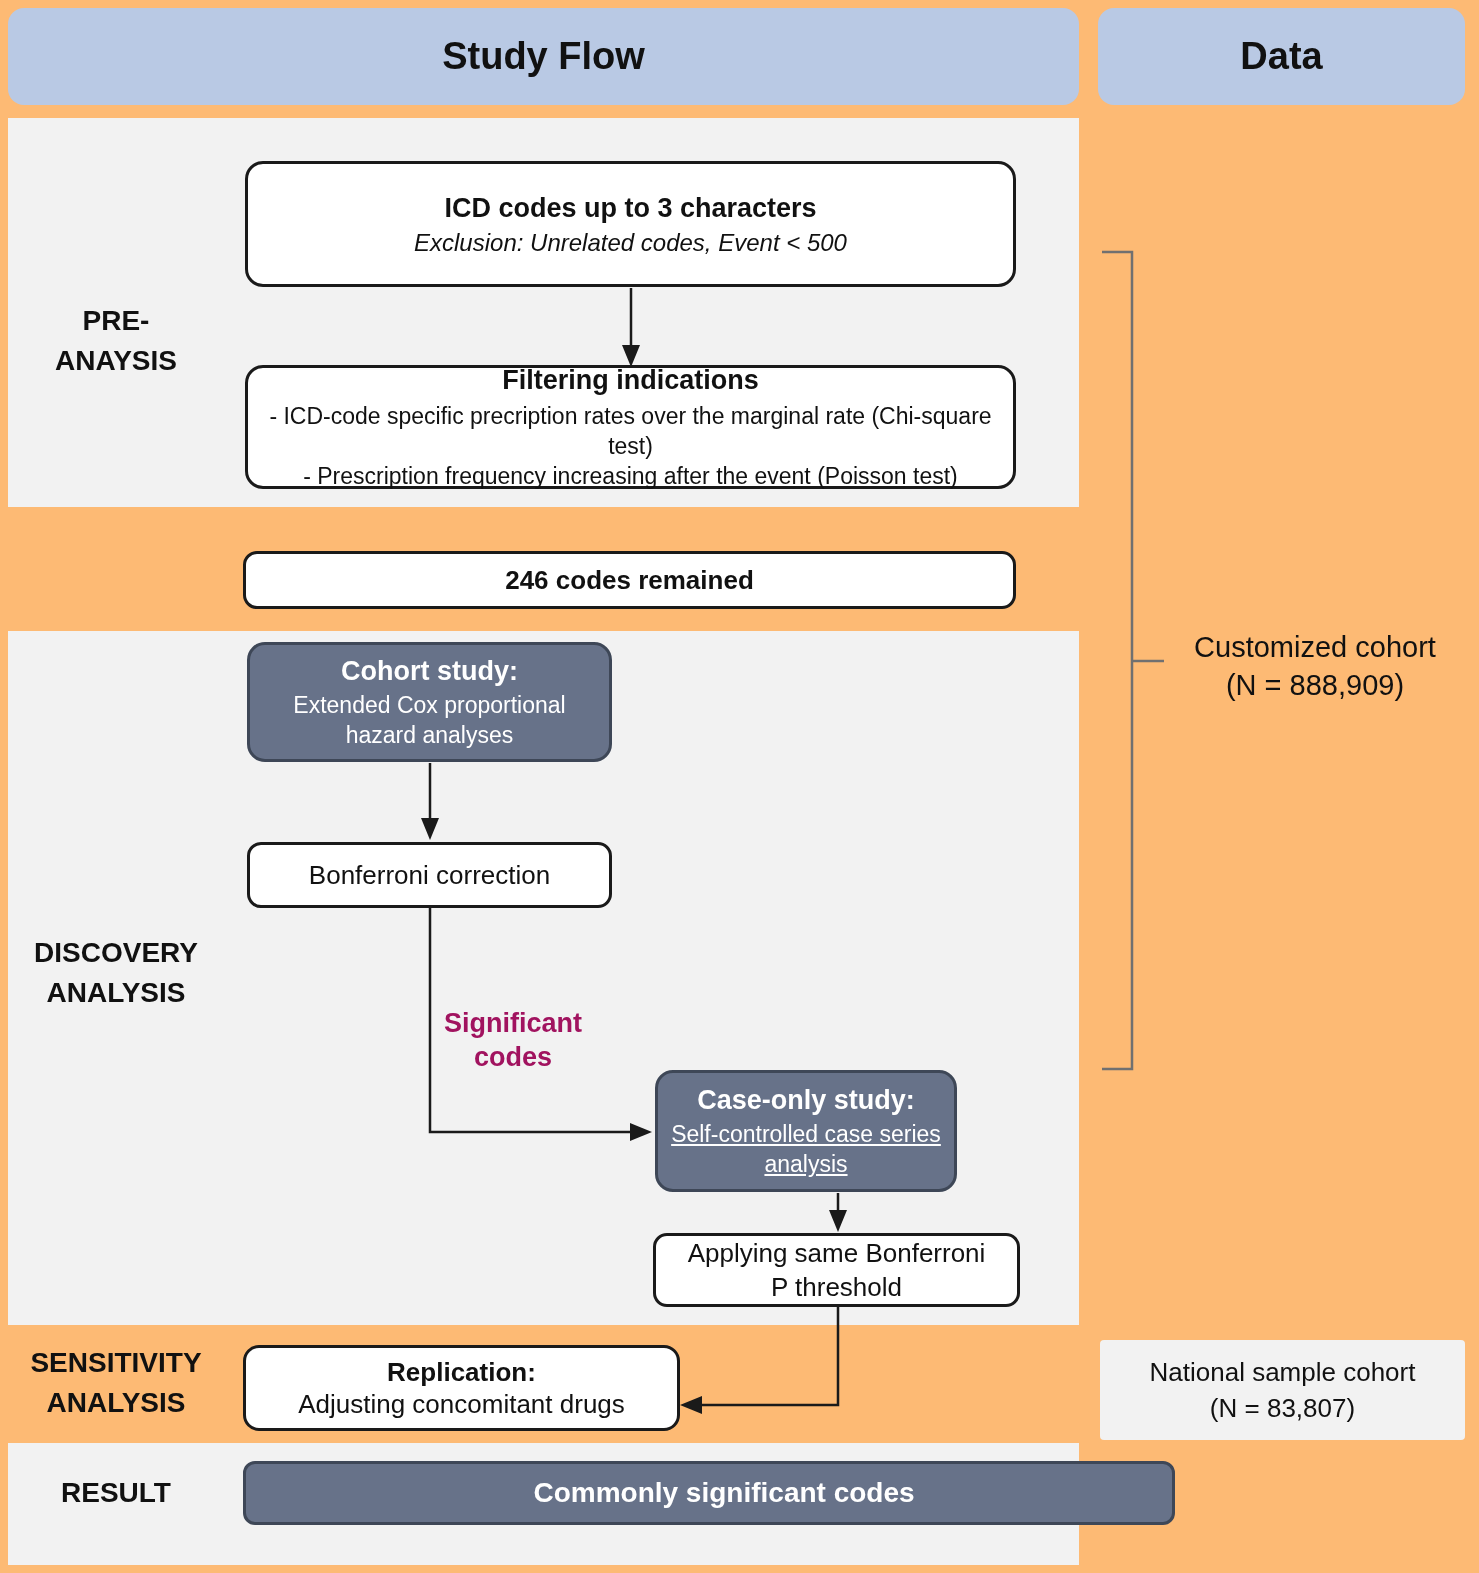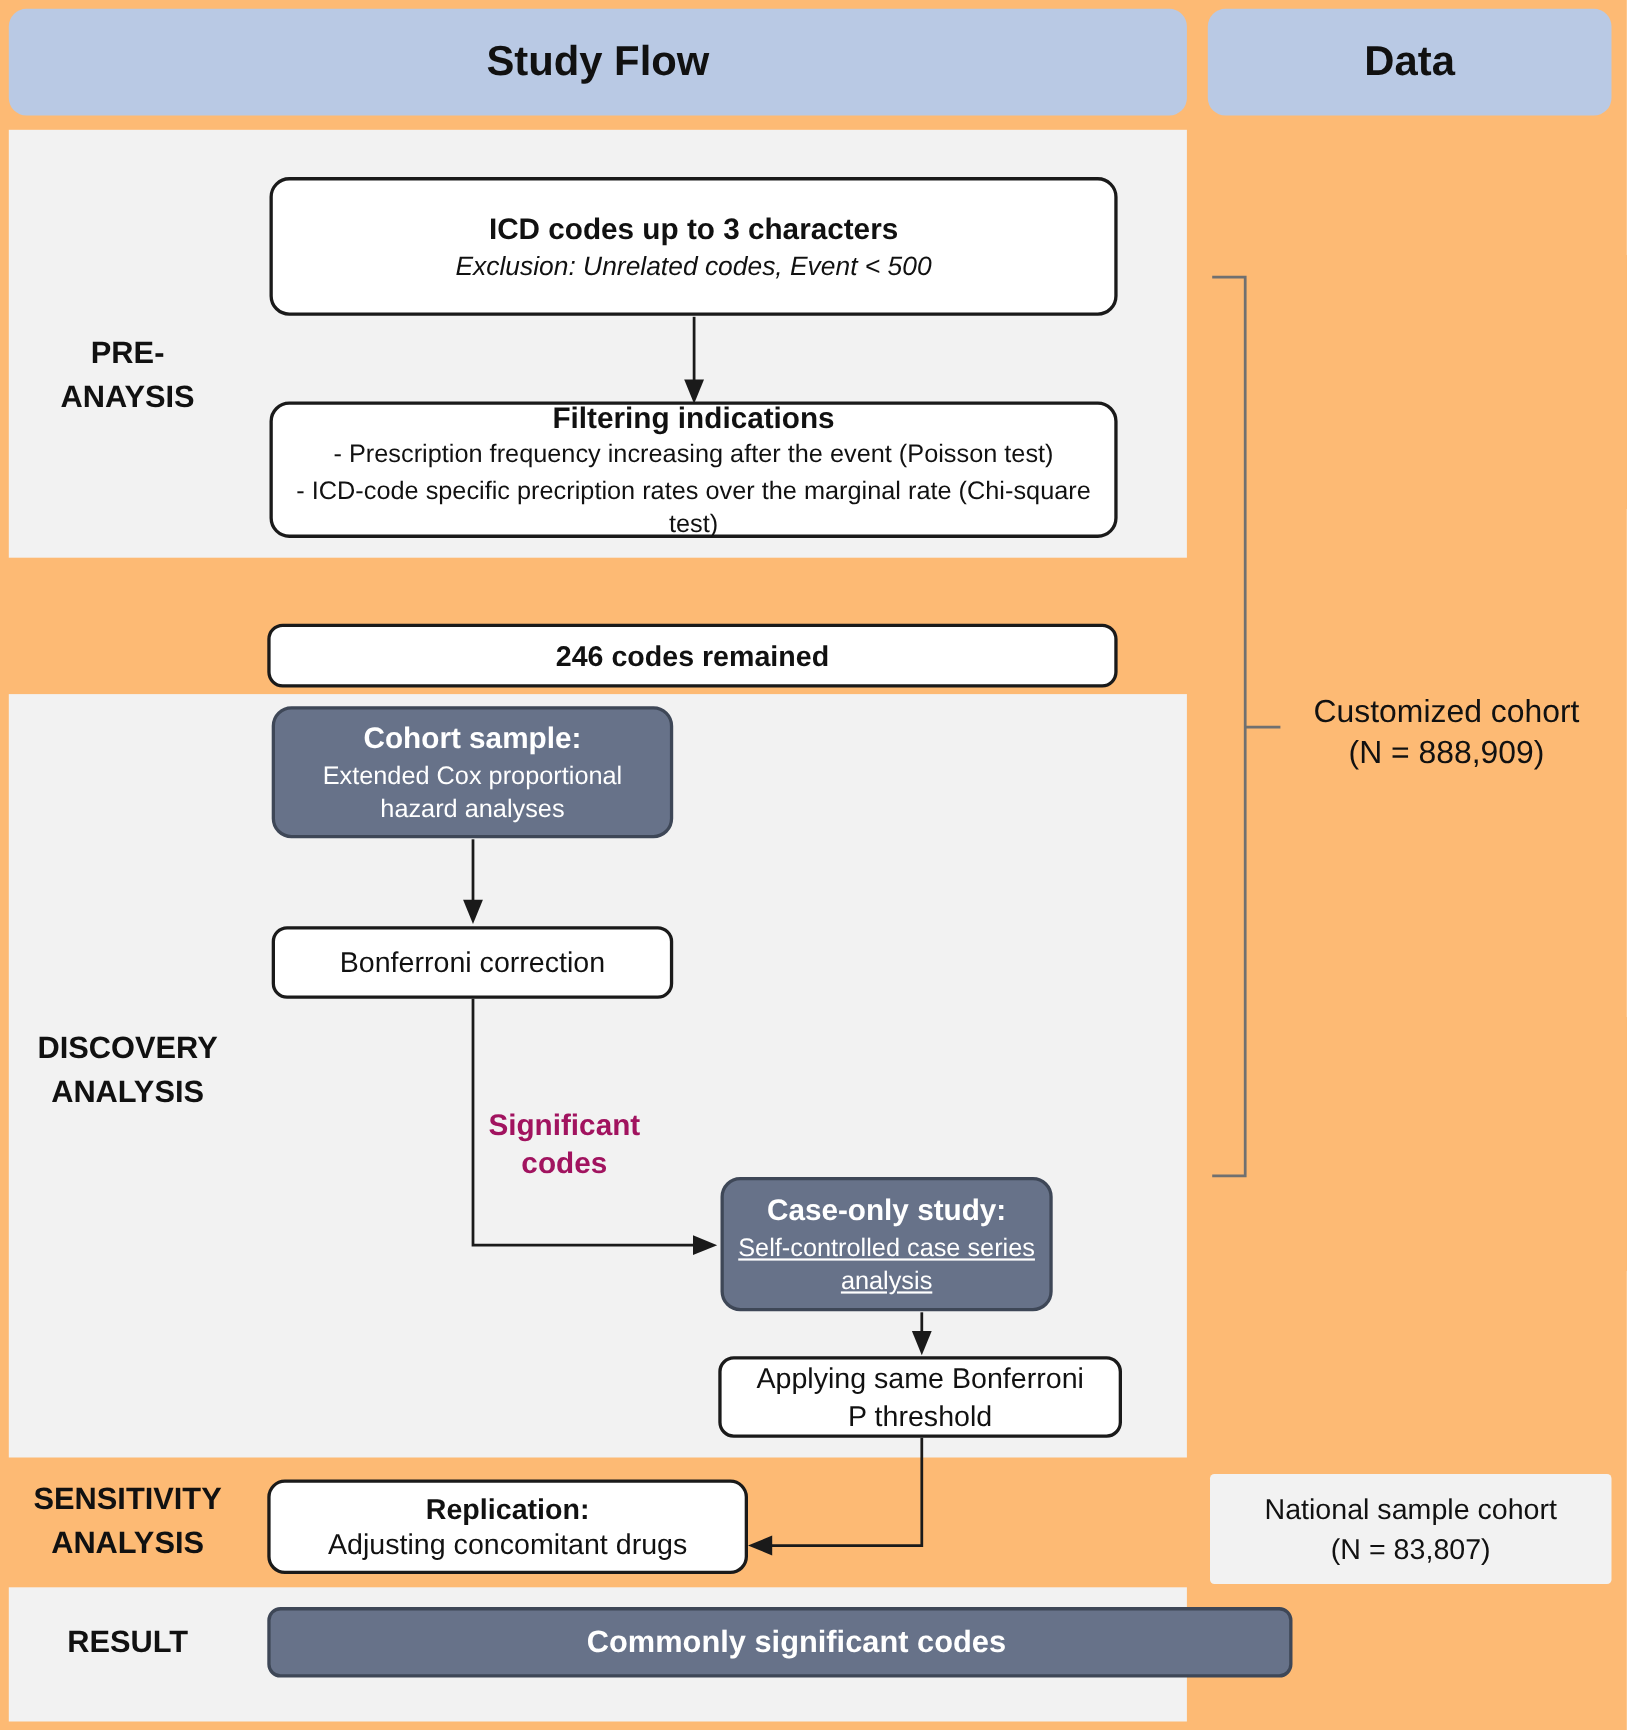--- a/index.html
+++ b/index.html
@@ -132,30 +132,30 @@
     </g>
   </svg>
 
   <div class="abs wbox" style="left:245px;top:161px;width:771px;height:126px;">
     <div class="box-title">ICD codes up to 3 characters</div>
     <div class="box-body italic" style="font-size:24px;margin-top:3px;">Exclusion: Unrelated codes, Event &lt; 500</div>
   </div>
 
   <div class="abs wbox" style="left:245px;top:365px;width:771px;height:124px;">
     <div class="box-title">Filtering indications</div>
+    <div class="box-body" style="margin-top:4px;">- ICD-code specific precription rates over the marginal rate (Chi-square test)</div>
     <div class="box-body">- Prescription frequency increasing after the event (Poisson test)</div>
-    <div class="box-body" style="margin-top:4px;">- ICD-code specific precription rates over the marginal rate (Chi-square test)</div>
   </div>
 
-  <div class="abs wbox" style="left:243px;top:551px;width:773px;height:58px;border-radius:14px;margin-top:16px;">
+  <div class="abs wbox" style="left:243px;top:551px;width:773px;height:58px;border-radius:14px;">
     <div class="box-title" style="font-size:26px;">246 codes remained</div>
   </div>
 
   <div class="abs dbox" style="left:247px;top:642px;width:365px;height:120px;">
-    <div class="box-title">Cohort sample:</div>
+    <div class="box-title">Cohort study:</div>
     <div class="box-body" style="width:300px;margin-top:2px;">Extended Cox proportional hazard analyses</div>
   </div>
 
   <div class="abs wbox" style="left:247px;top:842px;width:365px;height:66px;border-radius:14px;">
     <div class="box-body-lg">Bonferroni correction</div>
   </div>
 
   <div class="abs sig-label" style="left:433px;top:1006px;width:160px;white-space:pre-line;">Significant
 codes</div>
 

